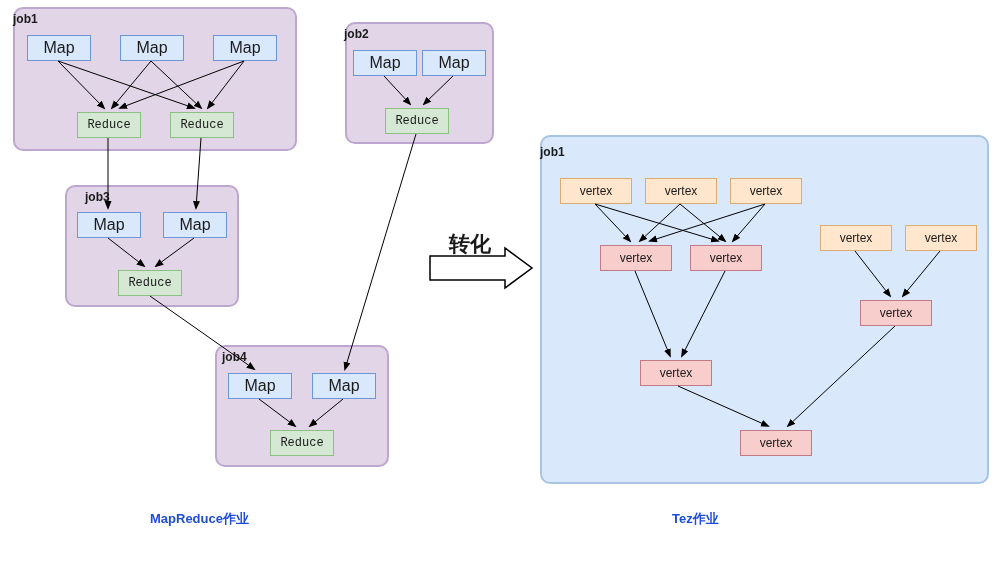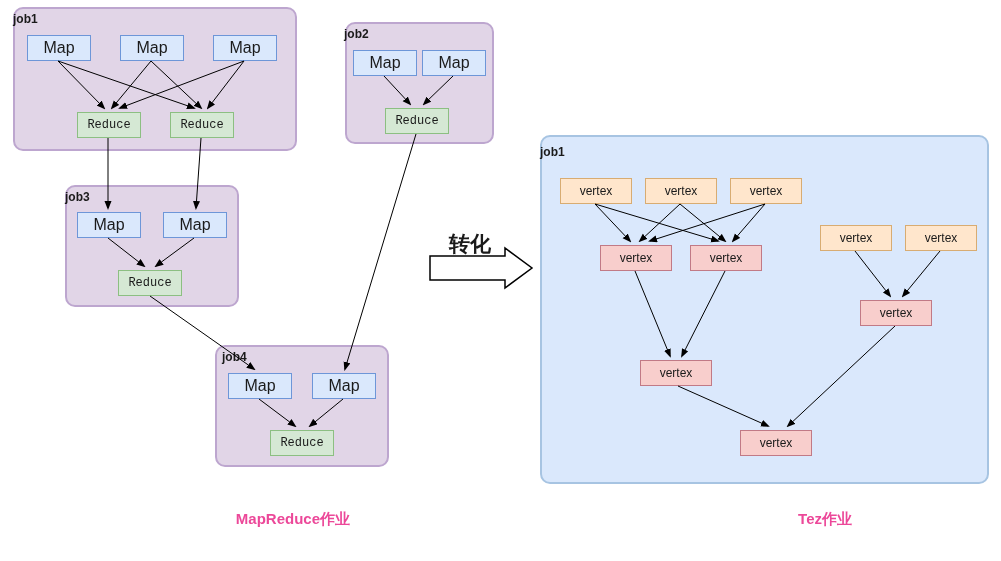--- a/index.html
+++ b/index.html
@@ -5,21 +5,21 @@
   html, body { margin: 0; padding: 0; }
   body { font-family: Arial, Helvetica, sans-serif; width: 1001px; height: 561px; position: relative; color: #1a1a1a; }
   .job-box { position: absolute; border: 2px solid #bda6cf; background: #e1d5e7; border-radius: 10px; }
   .tez-bg { position: absolute; border: 2px solid #a7c4e2; background: #dae8fc; border-radius: 10px; }
   .map { position: absolute; width: 62px; height: 24px; border: 1.5px solid #6d96d8; background: #dae8fc; text-align: center; font-size: 16px; line-height: 24px; }
   .reduce { position: absolute; width: 62px; height: 24px; border: 1.5px solid #8cbf82; background: #d5e8d4; text-align: center; font-size: 12px; line-height: 24px; font-family: Liberation Mono, monospace; }
   .v-orange { position: absolute; width: 70px; height: 24px; border: 1.5px solid #d8ac72; background: #ffe6cc; text-align: center; font-size: 12px; line-height: 24px; }
   .v-pink { position: absolute; width: 70px; height: 24px; border: 1.5px solid #c17a86; background: #f8cecc; text-align: center; font-size: 12px; line-height: 24px; }
   .job-title { position: absolute; font-size: 12px; font-weight: bold; }
   .transform-label { position: absolute; font-size: 21px; font-weight: bold; text-align: center; }
-  .caption { position: absolute; font-size: 15px; font-weight: bold; color: #ec4899; text-align: right; }
+  .caption { position: absolute; font-size: 13px; font-weight: bold; color: #1d4ed8; text-align: left; }
   svg { position: absolute; left: 0; top: 0; pointer-events: none; }
   
   .blockarrow { position: absolute; }
 </style>
 </head>
 <body>
 
 <div class="job-box" style="left:13px; top:7px; width:280px; height:140px;"></div>
 <div class="job-title" style="left:13px; top:12px; width:280px;">job1</div>
 <div class="map" style="left:27px; top:35px;">Map</div>
@@ -28,21 +28,21 @@
 <div class="reduce" style="left:77px; top:112px;">Reduce</div>
 <div class="reduce" style="left:170px; top:112px;">Reduce</div>
 
 <div class="job-box" style="left:345px; top:22px; width:145px; height:118px;"></div>
 <div class="job-title" style="left:344px; top:27px; width:145px;">job2</div>
 <div class="map" style="left:353px; top:50px;">Map</div>
 <div class="map" style="left:422px; top:50px;">Map</div>
 <div class="reduce" style="left:385px; top:108px;">Reduce</div>
 
 <div class="job-box" style="left:65px; top:185px; width:170px; height:118px;"></div>
-<div class="job-title" style="left:65px; top:190px; width:170px;">job3</div>
+<div class="job-title" style="left:65px; top:190px; width:170px;padding-left:20px;">job3</div>
 <div class="map" style="left:77px; top:212px;">Map</div>
 <div class="map" style="left:163px; top:212px;">Map</div>
 <div class="reduce" style="left:118px; top:270px;">Reduce</div>
 
 <div class="job-box" style="left:215px; top:345px; width:170px; height:118px;"></div>
 <div class="job-title" style="left:222px; top:350px; width:170px;">job4</div>
 <div class="map" style="left:228px; top:373px;">Map</div>
 <div class="map" style="left:312px; top:373px;">Map</div>
 <div class="reduce" style="left:270px; top:430px;">Reduce</div>
 

